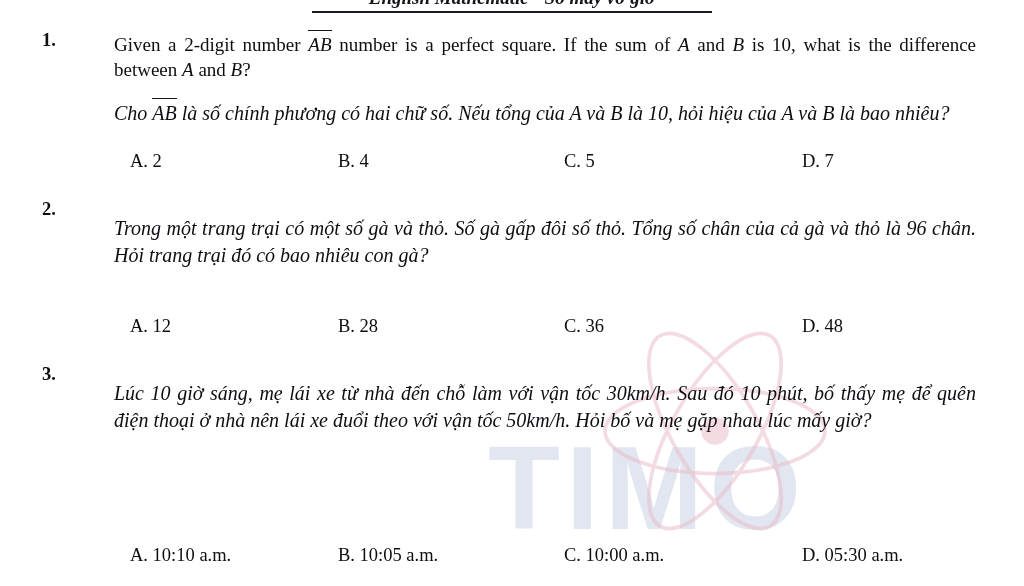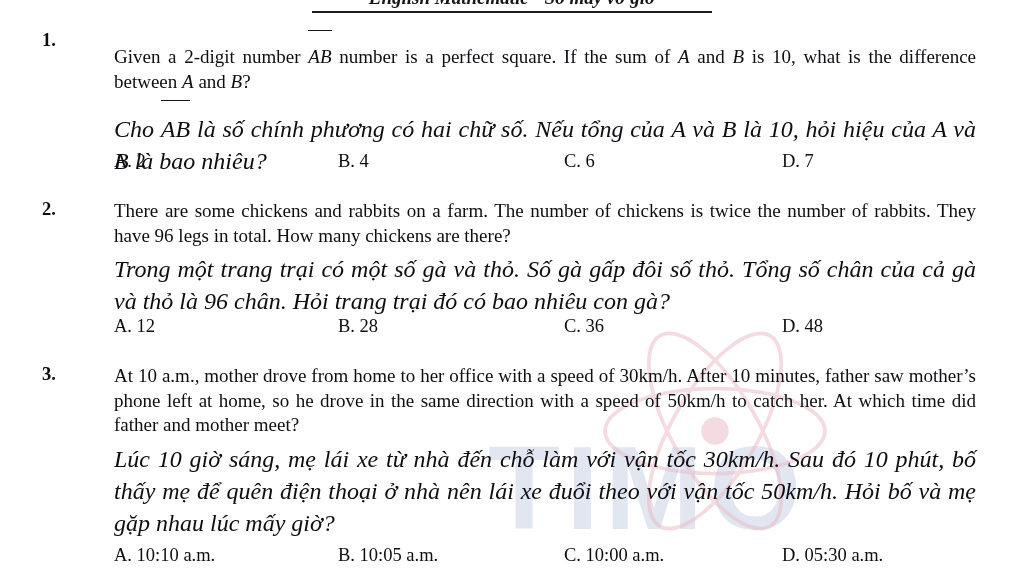--- a/index.html
+++ b/index.html
@@ -116,52 +116,52 @@
     width: 862px;
   }
   .en {
     font-size: 19px;
     line-height: 1.30;
     text-align: justify;
     text-align-last: left;
     font-family: "Liberation Serif", serif;
   }
   .vi {
-    font-size: 24px;
+    font-size: 20px;
     line-height: 1.33;
     font-style: italic;
     text-align: justify;
     text-align-last: left;
     font-family: "Liberation Serif", serif;
-    margin-top: 6px;
+    margin-top: 16px;
   }
   .en .it, .vi .it { font-style: italic; }
   .ovl {
     display: inline-block;
     border-top: 1.4px solid #15151b;
-    padding-top: 16px;
+    padding-top: 4px;
     line-height: 1.05;
     font-style: italic;
   }
 
   .choices {
     position: absolute;
     left: 114px;
     width: 880px;
     font-size: 18.5px;
     font-family: "Liberation Serif", serif;
   }
   .choices span {
     position: absolute;
     white-space: nowrap;
   }
-  .c0 { left: 0; }
+  .c0 { left: 16px; }
   .c1 { left: 224px; }
   .c2 { left: 450px; }
-  .c3 { left: 668px; }
+  .c3 { left: 688px; }
 
   
   #q1 { top: 30px; }
   #q1 .q-body { top: 0; }
   #q1-choices { top: 121px; }
 
   #q2 { top: 199px; }
   #q2 .q-body { top: 0; }
   #q2-choices { top: 117px; }
 
@@ -199,43 +199,41 @@
       <div class="en">
         <span>Given a 2-digit number </span><span class="ovl">AB</span><span> number is a perfect square. If the sum of </span><span class="it">A</span><span> and </span><span class="it">B</span><span> is 10, what is the difference between </span><span class="it">A</span><span> and </span><span class="it">B</span><span>?</span>
       </div>
       <div class="vi">
         <span>Cho </span><span class="ovl">AB</span><span> là số chính phương có hai chữ số. Nếu tổng của A và B là 10, hỏi hiệu của A và B là bao nhiêu?</span>
       </div>
     </div>
     <div class="choices" id="q1-choices">
       <span class="c0">A. 2</span>
       <span class="c1">B. 4</span>
-      <span class="c2">C. 6</span>
+      <span class="c2">C. 5</span>
       <span class="c3">D. 7</span>
     </div>
   </div>
 
   <div class="question" id="q2">
     <div class="q-num">2.</div>
     <div class="q-body">
-      <div class="en">There are some chickens and rabbits on a farm. The number of chickens is twice the number of rabbits. They have 96 legs in total. How many chickens are there?</div>
       <div class="vi">Trong một trang trại có một số gà và thỏ. Số gà gấp đôi số thỏ. Tổng số chân của cả gà và thỏ là 96 chân. Hỏi trang trại đó có bao nhiêu con gà?</div>
     </div>
     <div class="choices" id="q2-choices">
       <span class="c0">A. 12</span>
       <span class="c1">B. 28</span>
       <span class="c2">C. 36</span>
       <span class="c3">D. 48</span>
     </div>
   </div>
 
   <div class="question" id="q3">
     <div class="q-num">3.</div>
     <div class="q-body">
-      <div class="en">At 10 a.m., mother drove from home to her office with a speed of 30km/h. After 10 minutes, father saw mother’s phone left at home, so he drove in the same direction with a speed of 50km/h to catch her. At which time did father and mother meet?</div>
       <div class="vi">Lúc 10 giờ sáng, mẹ lái xe từ nhà đến chỗ làm với vận tốc 30km/h. Sau đó 10 phút, bố thấy mẹ để quên điện thoại ở nhà nên lái xe đuổi theo với vận tốc 50km/h. Hỏi bố và mẹ gặp nhau lúc mấy giờ?</div>
     </div>
     <div class="choices" id="q3-choices">
       <span class="c0">A. 10:10 a.m.</span>
       <span class="c1">B. 10:05 a.m.</span>
       <span class="c2">C. 10:00 a.m.</span>
       <span class="c3">D. 05:30 a.m.</span>
     </div>
   </div>
 

